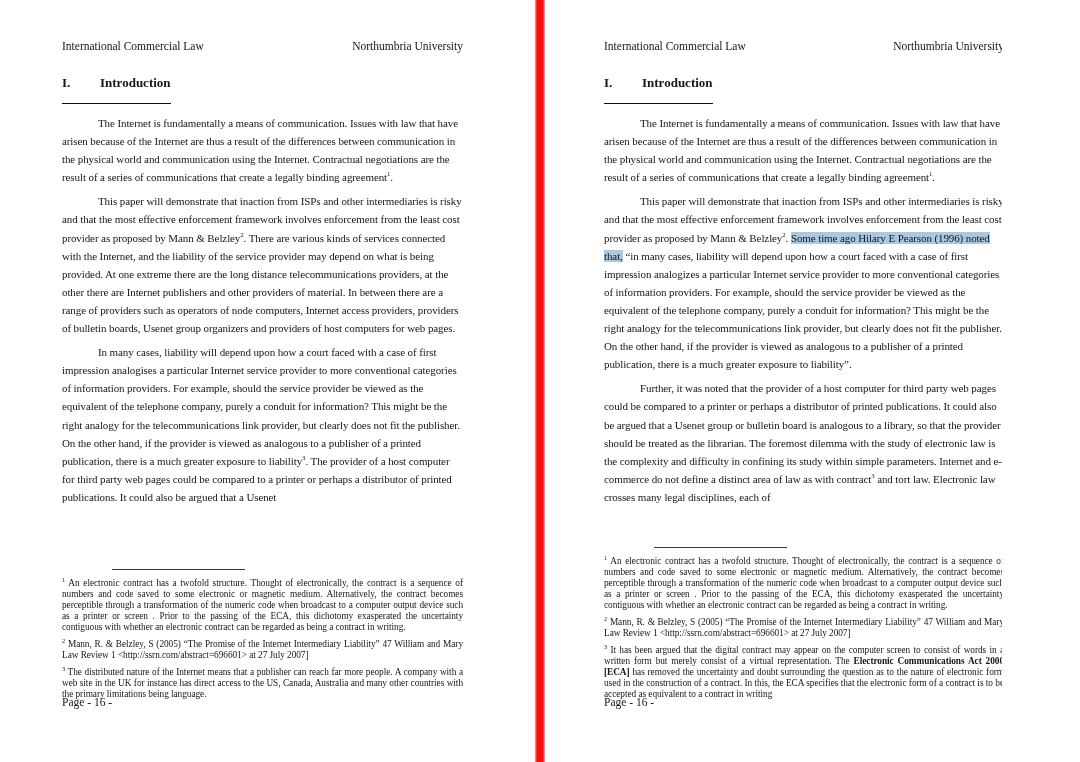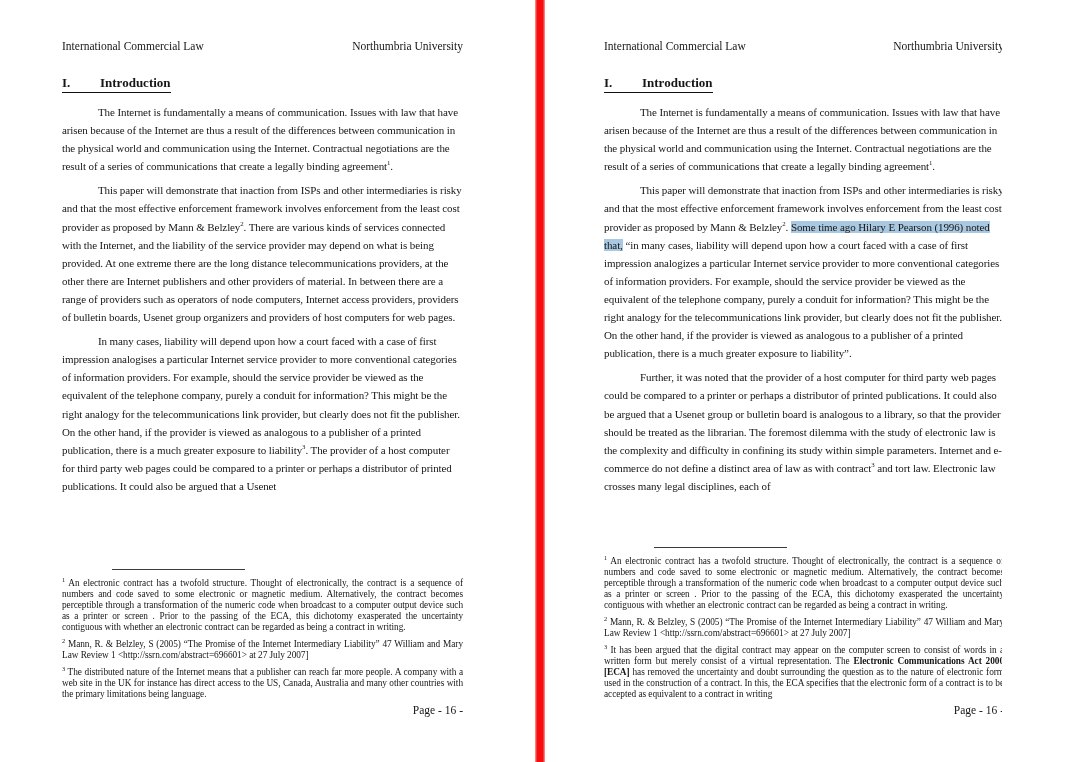--- a/index.html
+++ b/index.html
@@ -18,39 +18,39 @@
   .page-right .page-inner { padding:40px 76px 0 59px; }
 
   .divider {
     position:absolute; top:0; left:535px; width:10px; height:762px;
     background:linear-gradient(90deg, var(--divider-soft,#ff9d9d) 0%, var(--divider-color,#f70d0d) 22%, var(--divider-color,#f70d0d) 78%, var(--divider-soft,#ff9d9d) 100%);
   }
 
   .header { display:flex; justify-content:space-between; font-size:11.5px; }
 
   .heading { margin-top:23px; font-size:13px; font-weight:bold; }
-  .heading-underline { display:inline-block; border-bottom:1.4px solid #101010; padding-bottom:1px; }
+  .heading-underline { display:inline-block; border-bottom:1.4px solid #101010; padding-bottom:12px; }
   .heading-num { display:inline-block; width:38px; }
 
   .body-para { font-size:11px; line-height:18.1px; text-indent:36px; margin-top:6px; letter-spacing:-0.1px; }
   .body-para.first { margin-top:10px; }
 
   sup { font-size:0.62em; vertical-align:super; line-height:0; }
 
   .run-italic { }
   .run-bold { font-weight:bold; }
   .run-highlight { background:var(--highlight-color,#a9c9e2); }
 
   .footnotes { position:absolute; left:62px; right:72px; bottom:62px; background:#fff; }
   .page-right .footnotes { left:59px; right:76px; }
   .fn-sep { width:133px; margin-left:50px; border-top:1px solid #3a3a3a; margin-bottom:8px; }
   .footnote { font-size:9.3px; line-height:11px; text-align:justify; margin-top:6px; letter-spacing:-0.05px; }
   .footnote sup { font-size:0.68em; }
 
-  .footer { position:absolute; left:62px; right:72px; bottom:46px; text-align:right; font-size:11.5px; }
+  .footer { position:absolute; left:62px; right:72px; bottom:54px; text-align:left; font-size:11.5px; }
   .page-right .footer { left:59px; right:76px; }
 </style>
 </head>
 <body>
 
 <div class="canvas">
 
   <section class="page page-left">
     <div class="page-inner">
       <div class="header">

